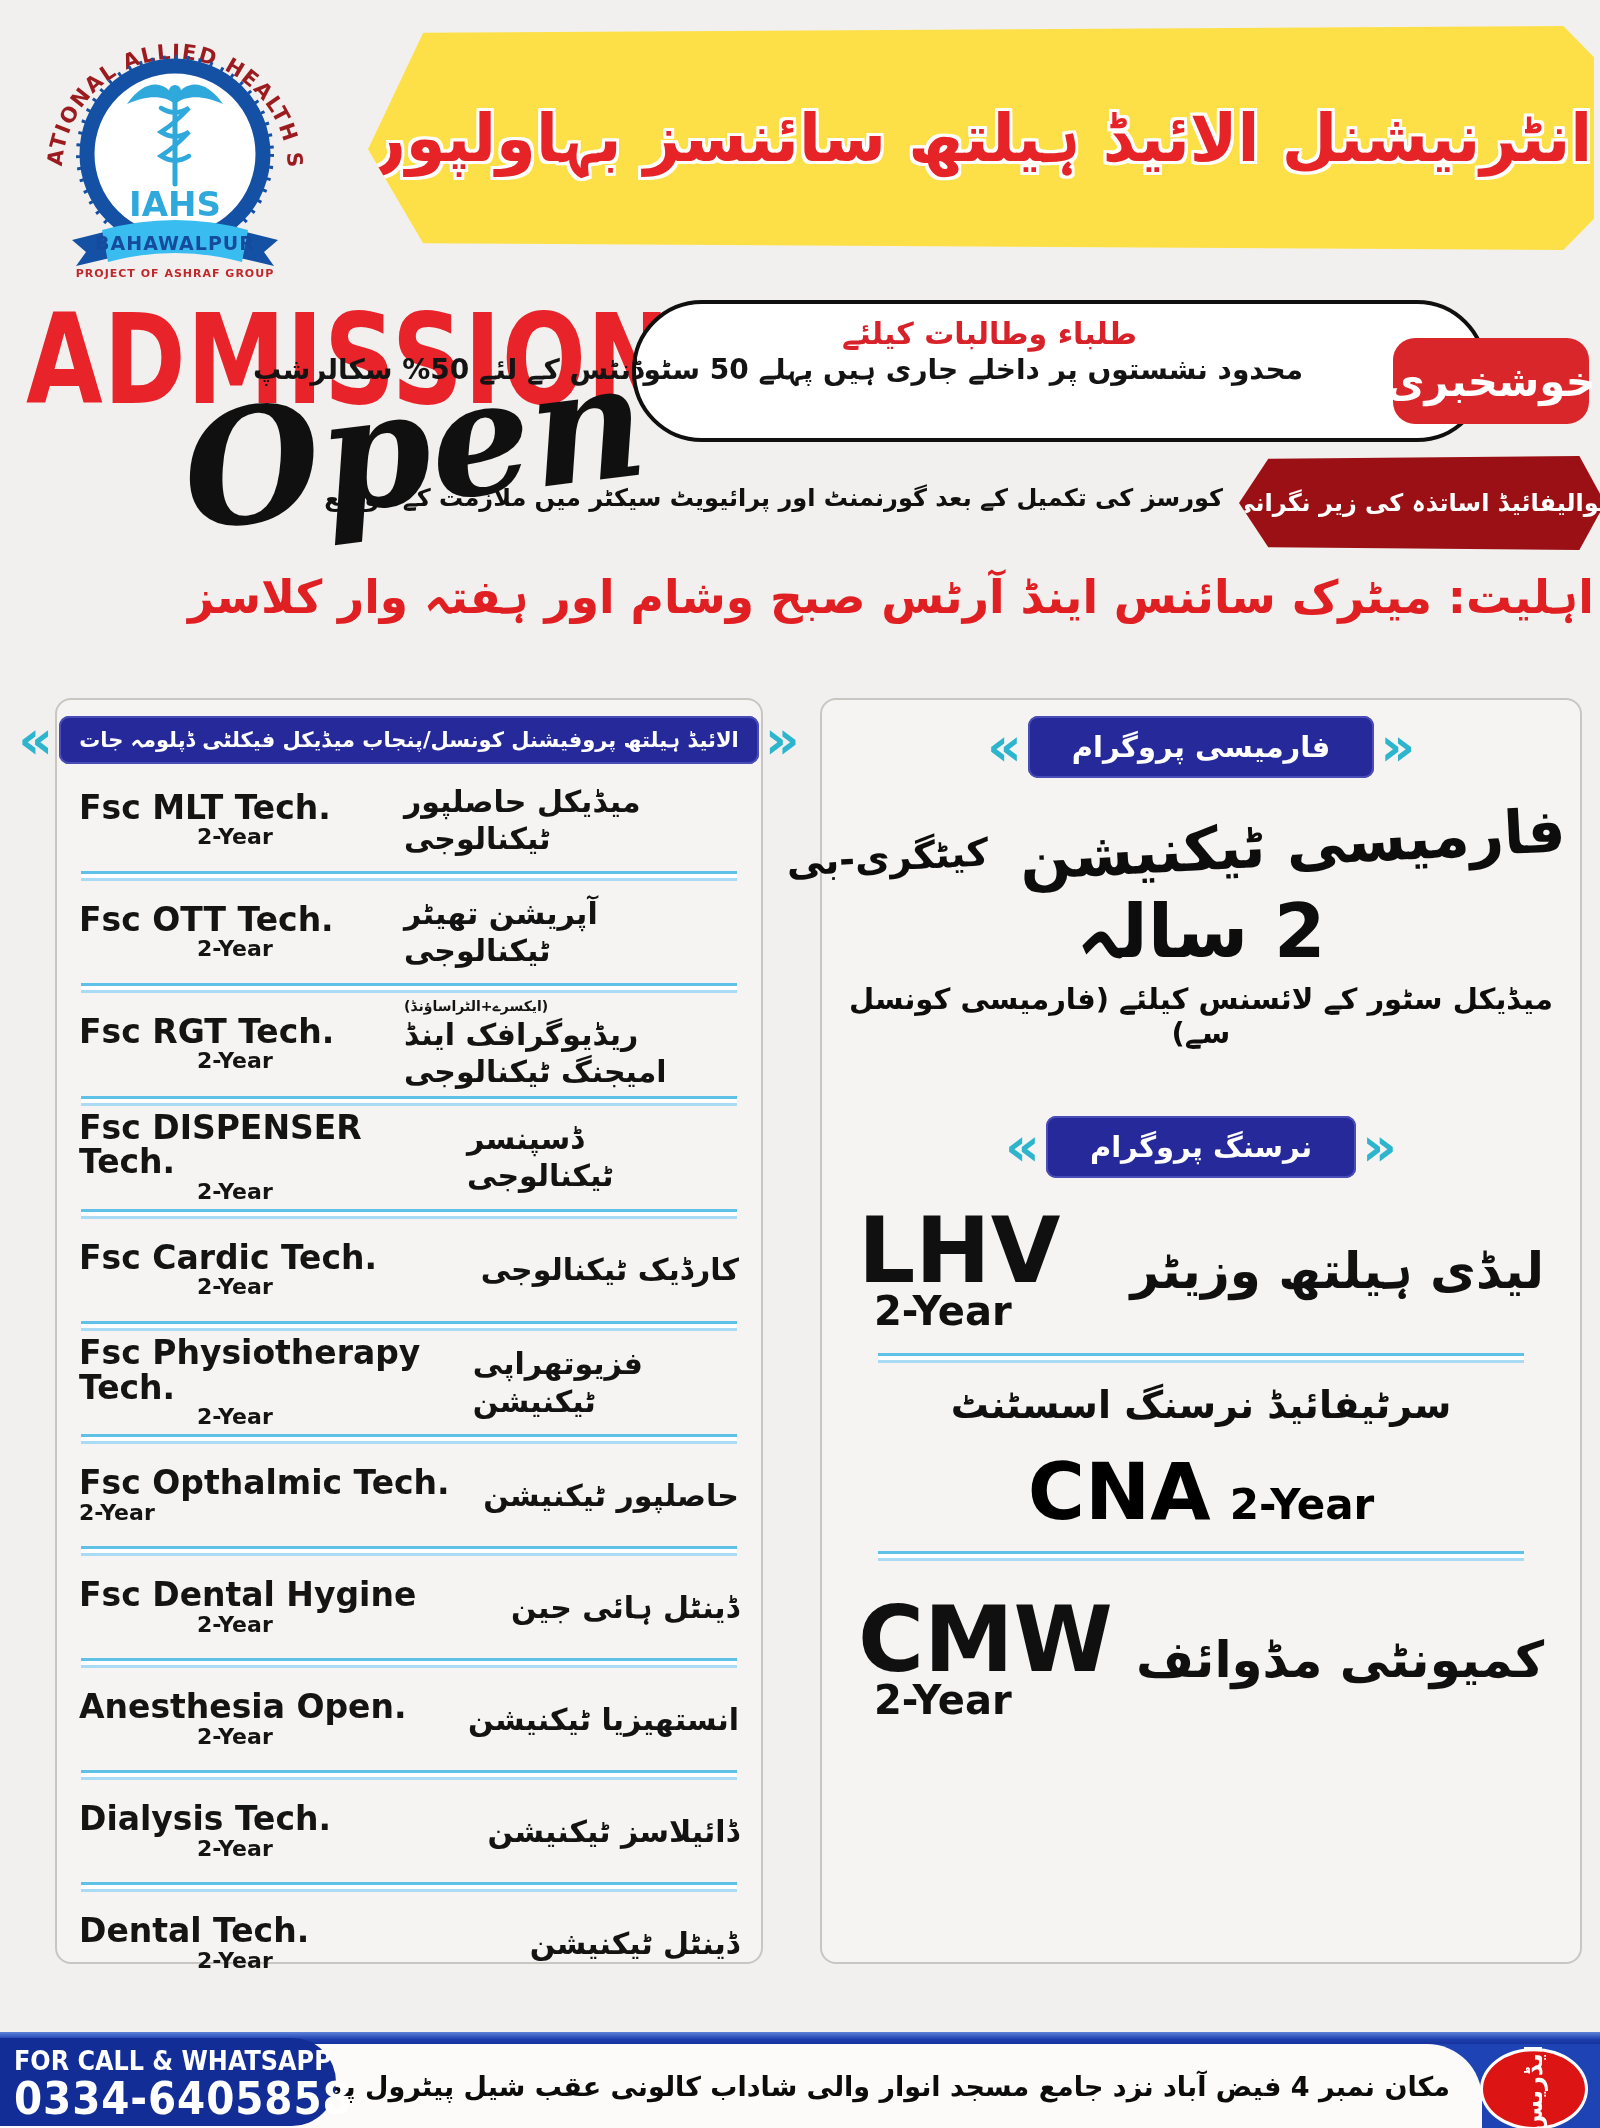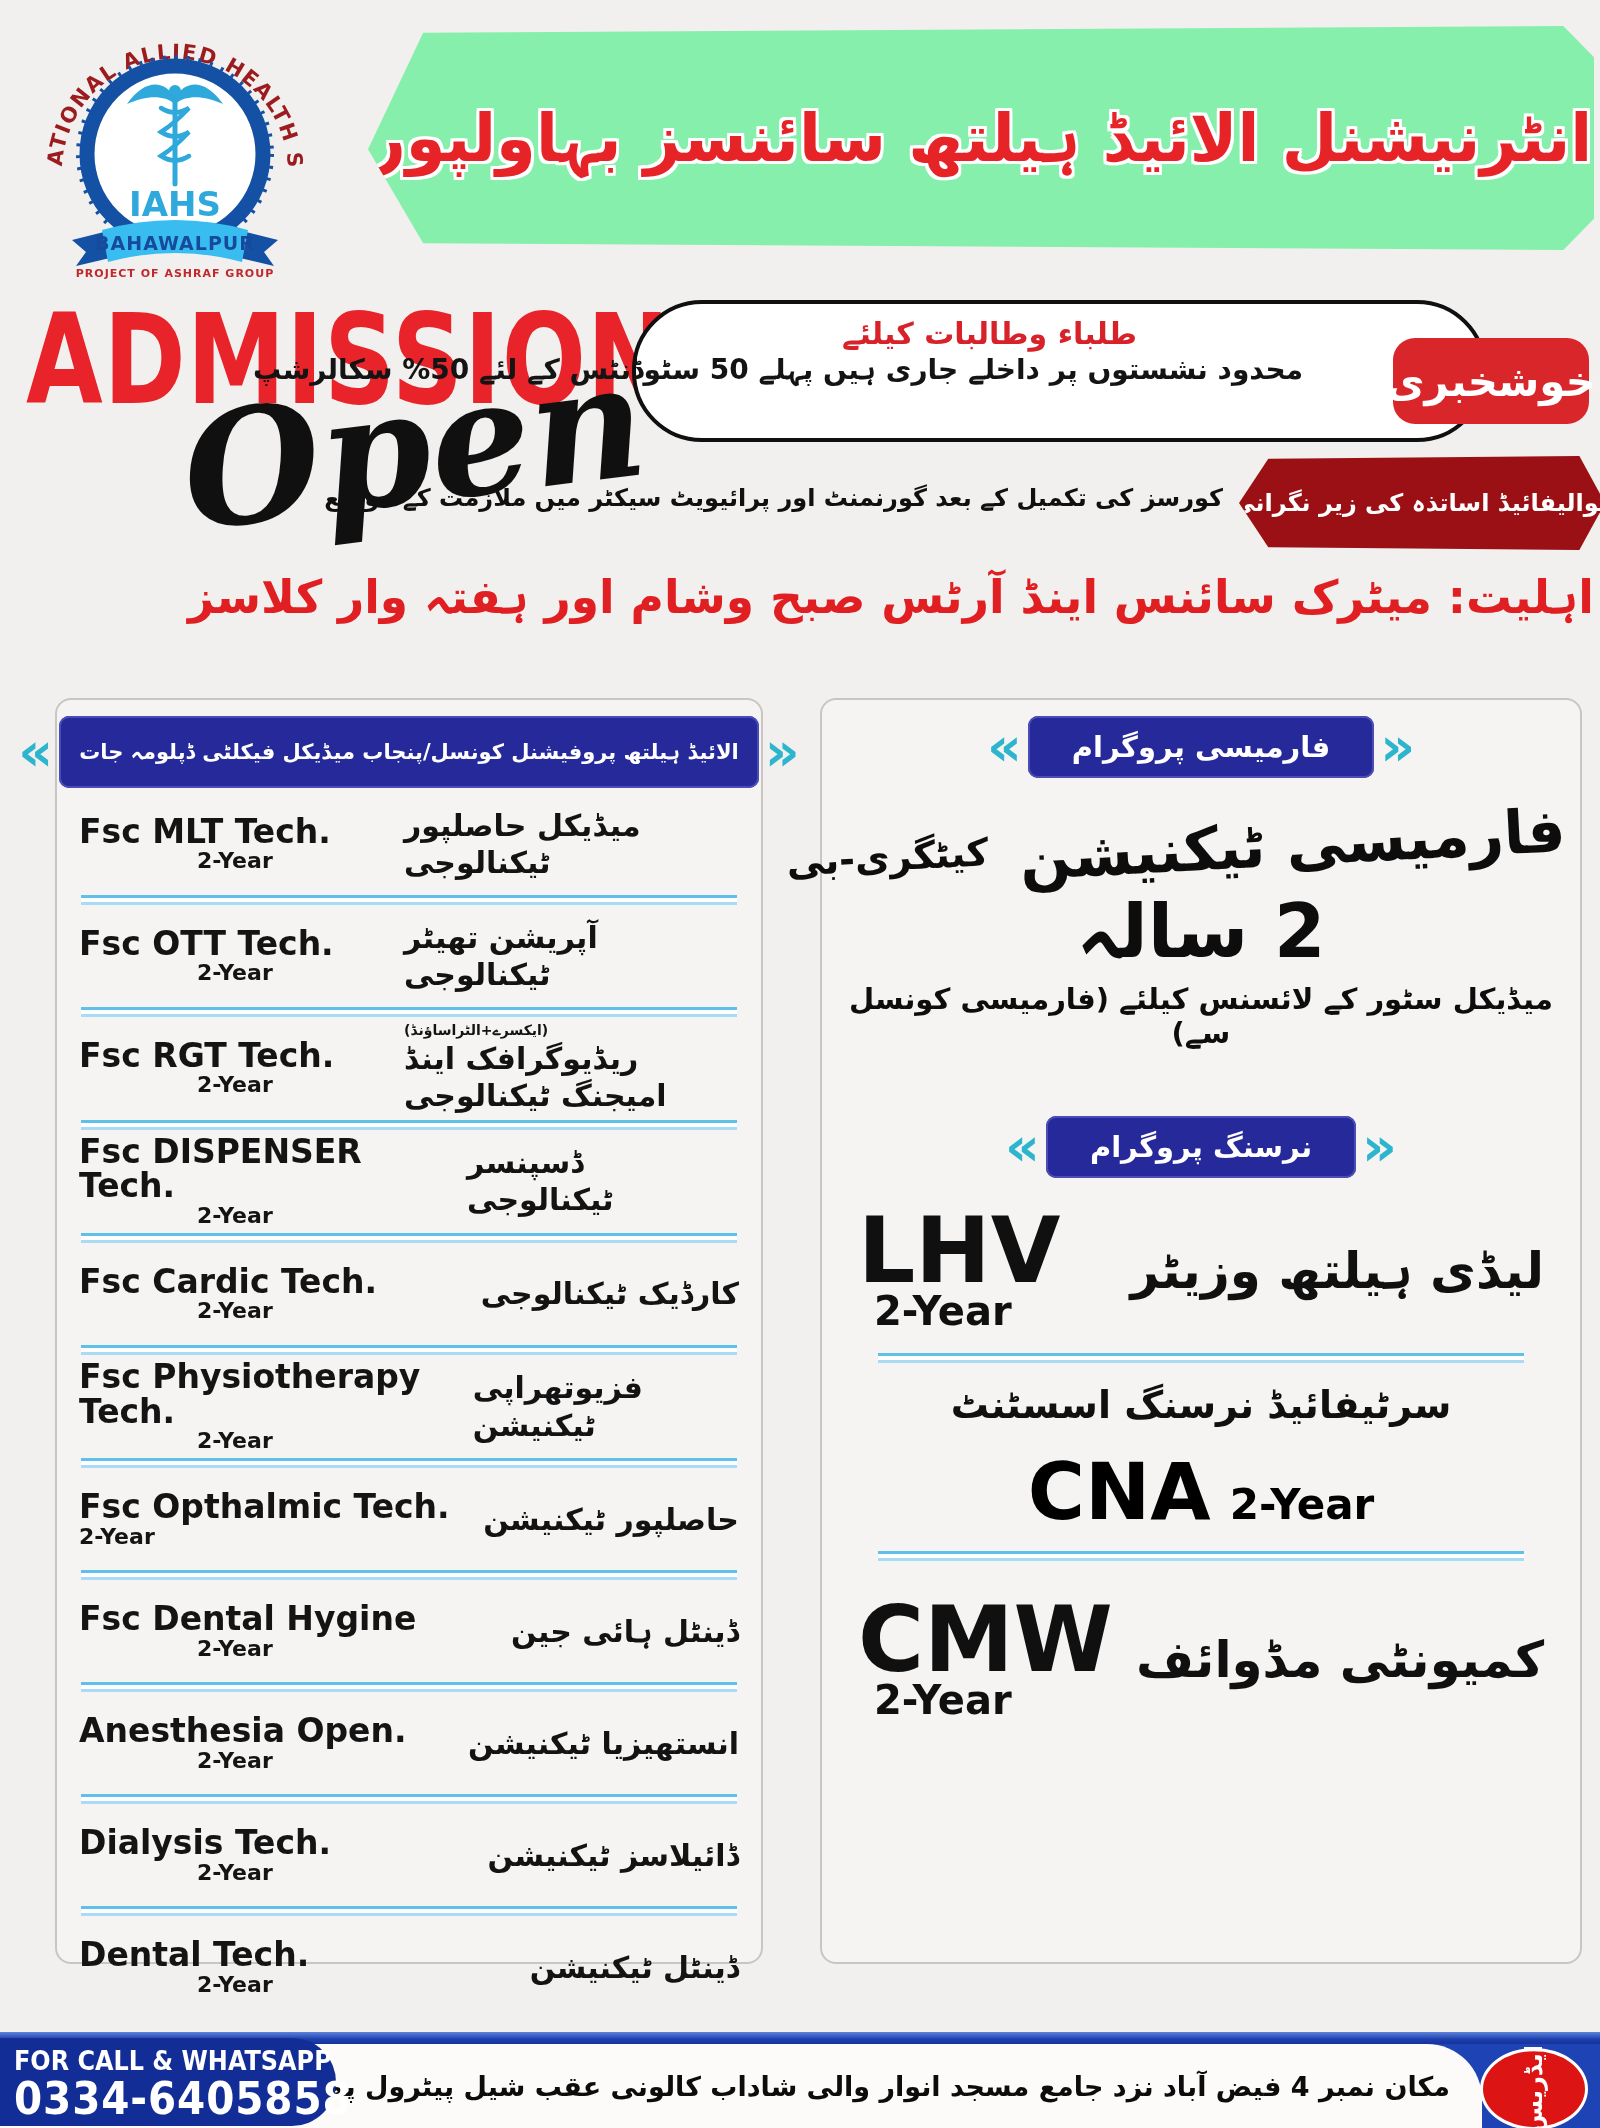--- a/index.html
+++ b/index.html
@@ -1,21 +1,21 @@
 <!DOCTYPE html>
 <html><head>
 <meta charset="utf-8">
 <style>
   html,body{margin:0;padding:0;background:#d8d6d4;}
   .poster{position:relative;width:1600px;height:2128px;background:#f2f0ee;overflow:hidden;
           font-family:"DejaVu Sans",sans-serif;}
   
   .logo{position:absolute;left:30px;top:4px;width:290px;height:276px;}
   
-  .banner{position:absolute;left:368px;top:26px;width:1226px;height:224px;background:#86efac;
+  .banner{position:absolute;left:368px;top:26px;width:1226px;height:224px;background:#fde047;
           clip-path:polygon(0 55%,4.5% 3%,97.5% 0,100% 14%,100% 86%,97.5% 100%,4.5% 97%);
           display:flex;align-items:center;justify-content:center;text-align:center;}
   .banner-title{direction:rtl;color:#e62428;font-size:66px;font-weight:800;white-space:nowrap;
           transform:scaleX(.97);
           text-shadow:-3px -3px 0 #fff,3px -3px 0 #fff,-3px 3px 0 #fff,3px 3px 0 #fff,
                       0 -3px 0 #fff,0 3px 0 #fff,-3px 0 0 #fff,3px 0 0 #fff;}
   
   .adm-word{position:absolute;left:26px;top:288px;color:#e8232a;font-size:124px;font-weight:800;
           letter-spacing:1px;transform:scaleX(.8);transform-origin:left top;white-space:nowrap;}
   .open-word{position:absolute;left:182px;top:368px;font-family:"DejaVu Serif",serif;font-style:italic;
@@ -39,21 +39,21 @@
           font-size:24px;font-weight:800;padding:0 30px;box-sizing:border-box;white-space:nowrap;}
   .eligibility{position:absolute;left:350px;top:570px;width:1250px;text-align:center;direction:rtl;
           color:#e01f23;font-size:46px;font-weight:800;white-space:nowrap;transform:scaleX(.99);}
   
   .card{position:absolute;background:#f6f4f2;border:2px solid #c9c6c2;border-radius:16px;
         box-sizing:border-box;}
   .panel-left{left:55px;top:698px;width:708px;height:1266px;padding:10px 14px 6px;}
   .panel-right{left:820px;top:698px;width:762px;height:1266px;padding:10px 14px;}
   .panel-head{display:flex;align-items:center;justify-content:center;gap:6px;margin:6px 0 8px;}
   .chev{color:#2db5ce;font-size:54px;font-weight:bold;line-height:.8;}
-  .head-pill{background:#26299a;color:#fff;border-radius:10px;padding:24px 20px;font-weight:800;
+  .head-pill{background:#26299a;color:#fff;border-radius:10px;padding:12px 20px;font-weight:800;
         direction:rtl;text-align:center;white-space:nowrap;box-shadow:0 0 0 2px #4a4db8 inset;}
   .head-pill.small-text{font-size:21px;}
   .head-pill.big-text{font-size:29px;padding:14px 44px;}
   .crow{display:flex;justify-content:space-between;align-items:center;min-height:92px;padding:2px 8px;}
   .cname{font-size:33px;font-weight:800;color:#141414;line-height:1.05;}
   .cdur{font-size:22px;font-weight:800;color:#141414;margin-left:118px;line-height:1.1;}
   .cdur.left{margin-left:0;}
   .curdu{direction:rtl;text-align:left;font-size:30px;font-weight:bold;color:#131313;max-width:335px;line-height:1.25;}
   .cnote{display:block;font-size:14px;font-weight:bold;}
   .hr{height:4px;background:#fff;border-top:3px solid #5fc0e8;border-bottom:3px solid #a9dcf4;margin:3px 10px;}

